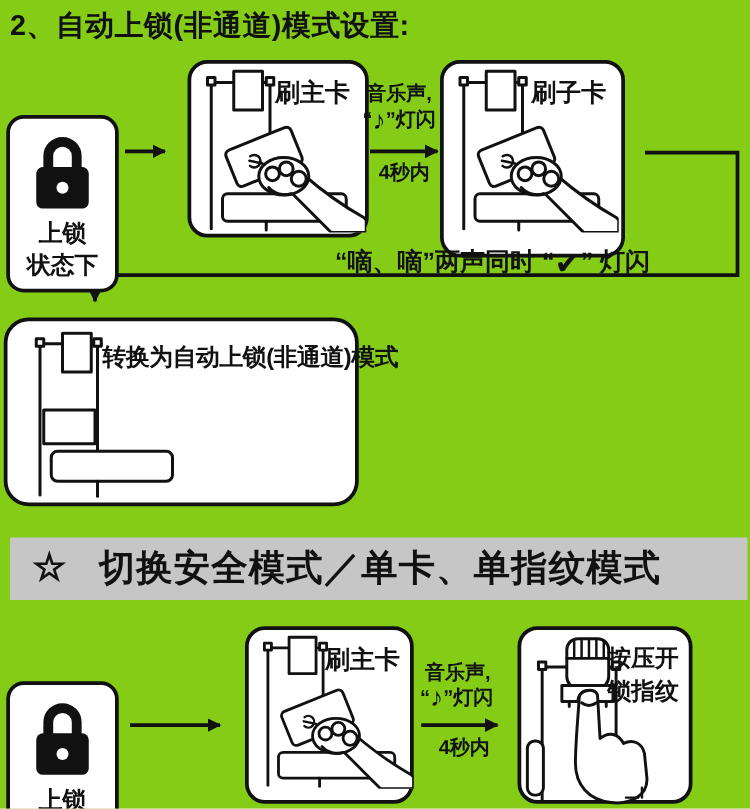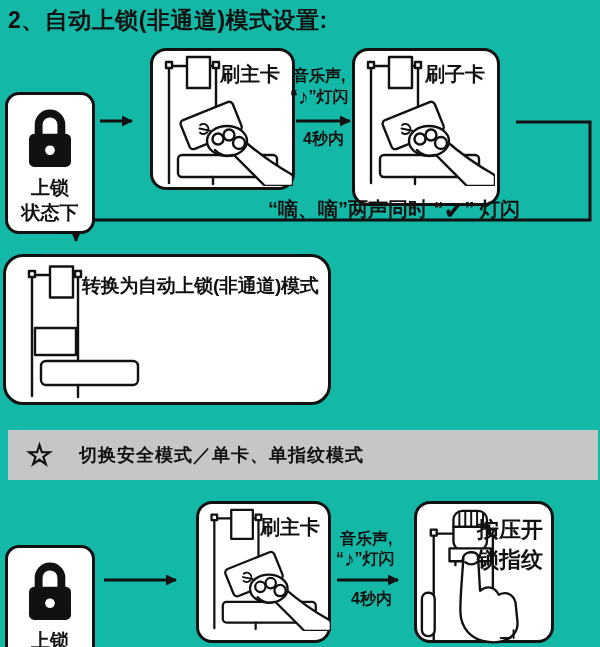--- a/index.html
+++ b/index.html
@@ -1,37 +1,37 @@
 <!DOCTYPE html>
 <html><head>
 <meta charset="utf-8">
 <style>
   html,body{margin:0;padding:0;background:#fff;}
   .page{
-    position:relative;width:600px;height:647px;background:#14b8a6;
+    position:relative;width:600px;height:647px;background:#84cc16;
     font-family:"Liberation Sans","DejaVu Sans",sans-serif;color:#111;overflow:hidden;
   }
   .title{position:absolute;left:8px;top:5px;font-size:23px;font-weight:bold;letter-spacing:.5px;white-space:nowrap;}
   .overlay{position:absolute;left:0;top:0;width:600px;height:647px;pointer-events:none;}
   .box{position:absolute;border:3px solid #111;border-radius:16px;background:#fff;box-sizing:border-box;}
   .lock-box{width:90px;height:142px;border-radius:14px;margin-top:44px;}
   .padlock{display:block;margin:11px auto 0;}
   .lock-label{position:absolute;bottom:6px;left:0;width:100%;text-align:center;font-size:19px;font-weight:bold;line-height:1.32;}
   .box-label{position:absolute;top:10px;right:12px;font-size:20px;font-weight:bold;white-space:nowrap;text-align:center;}
   .ill{position:absolute;left:2px;top:3px;}
   .mid{position:absolute;font-size:16px;font-weight:bold;white-space:nowrap;line-height:20px;}
   .note{font-size:21px;vertical-align:-2px;}
   .feedback{position:absolute;left:224px;top:196px;font-size:20px;font-weight:bold;white-space:nowrap;margin-left:44px;}
   .check{font-size:25px;vertical-align:-3px;}
-  .big-box{left:3px;top:254px;width:328px;height:151px;border-radius:20px;}
+  .big-box{left:3px;top:254px;width:284px;height:151px;border-radius:20px;}
   .result-label{position:absolute;left:76px;top:16px;font-size:19px;font-weight:bold;white-space:nowrap;letter-spacing:-.3px;}
   .banner{position:absolute;left:8px;top:430px;width:590px;height:50px;background:#c6c6c6;display:flex;align-items:center;}
   .star{margin-left:18px;font-size:30px;font-weight:bold;line-height:1;-webkit-text-stroke:1.3px #111;}
-  .banner-heading{margin-left:26px;font-size:18px;font-weight:bold;letter-spacing:1px;white-space:nowrap;}
-  .fp-label{position:absolute;top:11px;right:8px;font-size:22px;font-weight:bold;line-height:1.35;text-align:center;}
+  .banner-heading{margin-left:26px;font-size:29px;font-weight:bold;letter-spacing:1px;white-space:nowrap;}
+  .fp-label{position:absolute;top:11px;right:8px;font-size:19px;font-weight:bold;line-height:1.35;text-align:center;}
 </style>
 </head>
 <body>
 
 <div class="page">
 
   <svg width="0" height="0" style="position:absolute" aria-hidden="true">
     <defs>
       <g id="padlock">
         <path d="M19,34 V21 a13,13 0 0 1 26,0 V34" fill="none" stroke="#111" stroke-width="9"></path>

